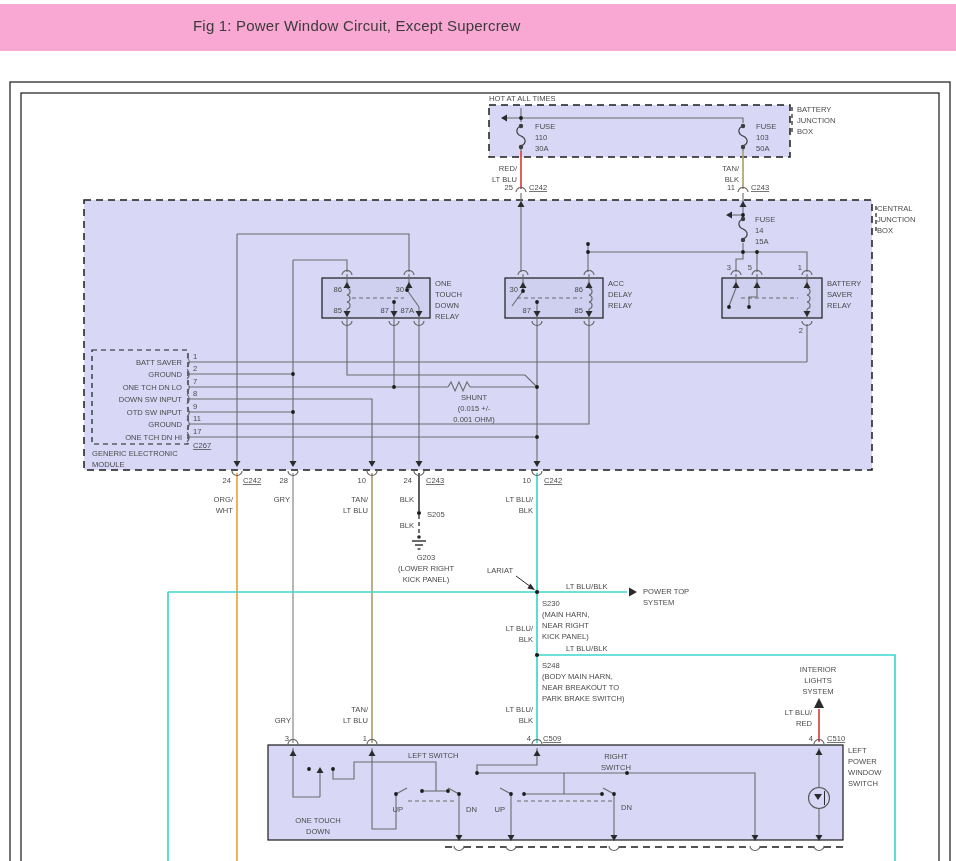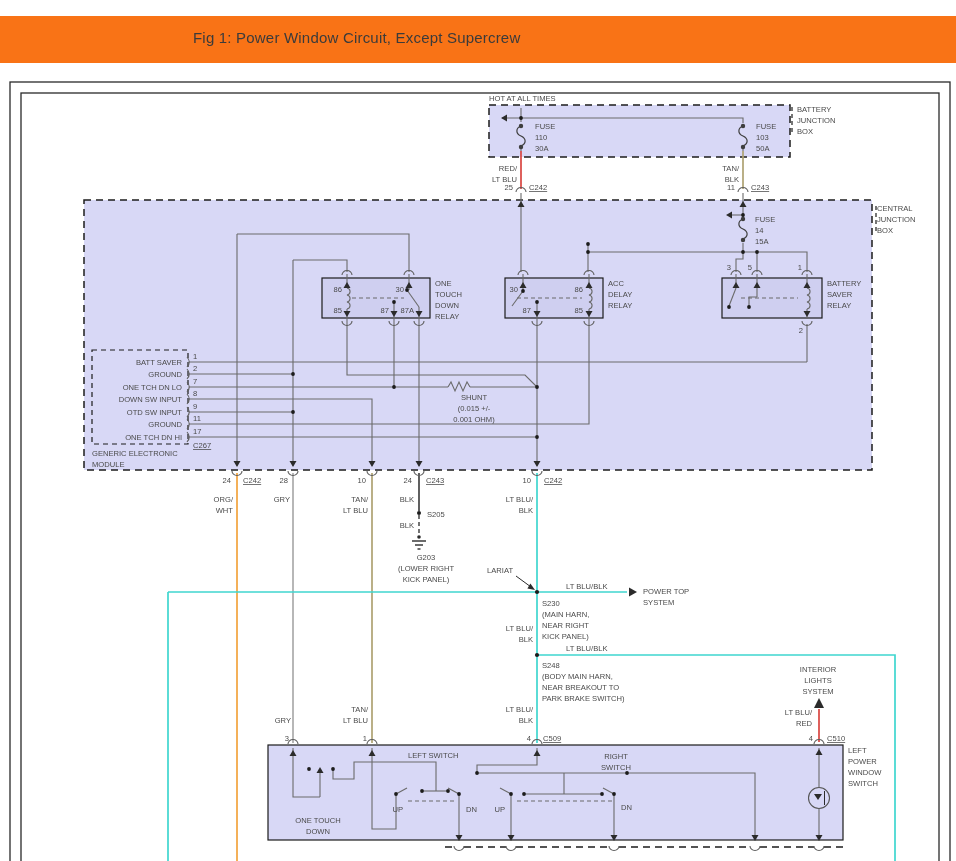--- a/index.html
+++ b/index.html
@@ -1,18 +1,18 @@
 <!DOCTYPE html>
 <html><head>
 <meta charset="utf-8">
 <style>
   html,body{margin:0;padding:0;background:#ffffff;}
   .stage{position:relative;width:956px;height:861px;overflow:hidden;background:#ffffff;
          font-family:"Liberation Sans",sans-serif;}
-  .header{position:absolute;left:0;top:16px;width:956px;height:47px;background:#f97316;}
+  .header{position:absolute;left:0;top:4px;width:956px;height:47px;background:#f9a8d4;}
   .title{position:absolute;left:193px;top:13px;font-size:15px;color:#3b3b3b;letter-spacing:.2px;}
   svg{position:absolute;left:0;top:0;}
   svg text{font-family:"Liberation Sans",sans-serif;font-size:7.6px;fill:#4a4a4a;}
   .mid{text-anchor:middle}.end{text-anchor:end}
   .und{text-decoration:underline}
   .w{stroke:#6b6b6b;stroke-width:1.1;fill:none}
   .bx{fill:#d8d8f6;stroke:#1c1c1c;stroke-width:1.5;stroke-dasharray:7 5}
   .rb{fill:#cfcff0;stroke:#1c1c1c;stroke-width:1.2}
   .ar{fill:#2b2b2b;stroke:none}
   .dot{fill:#1c1c1c;stroke:none}

